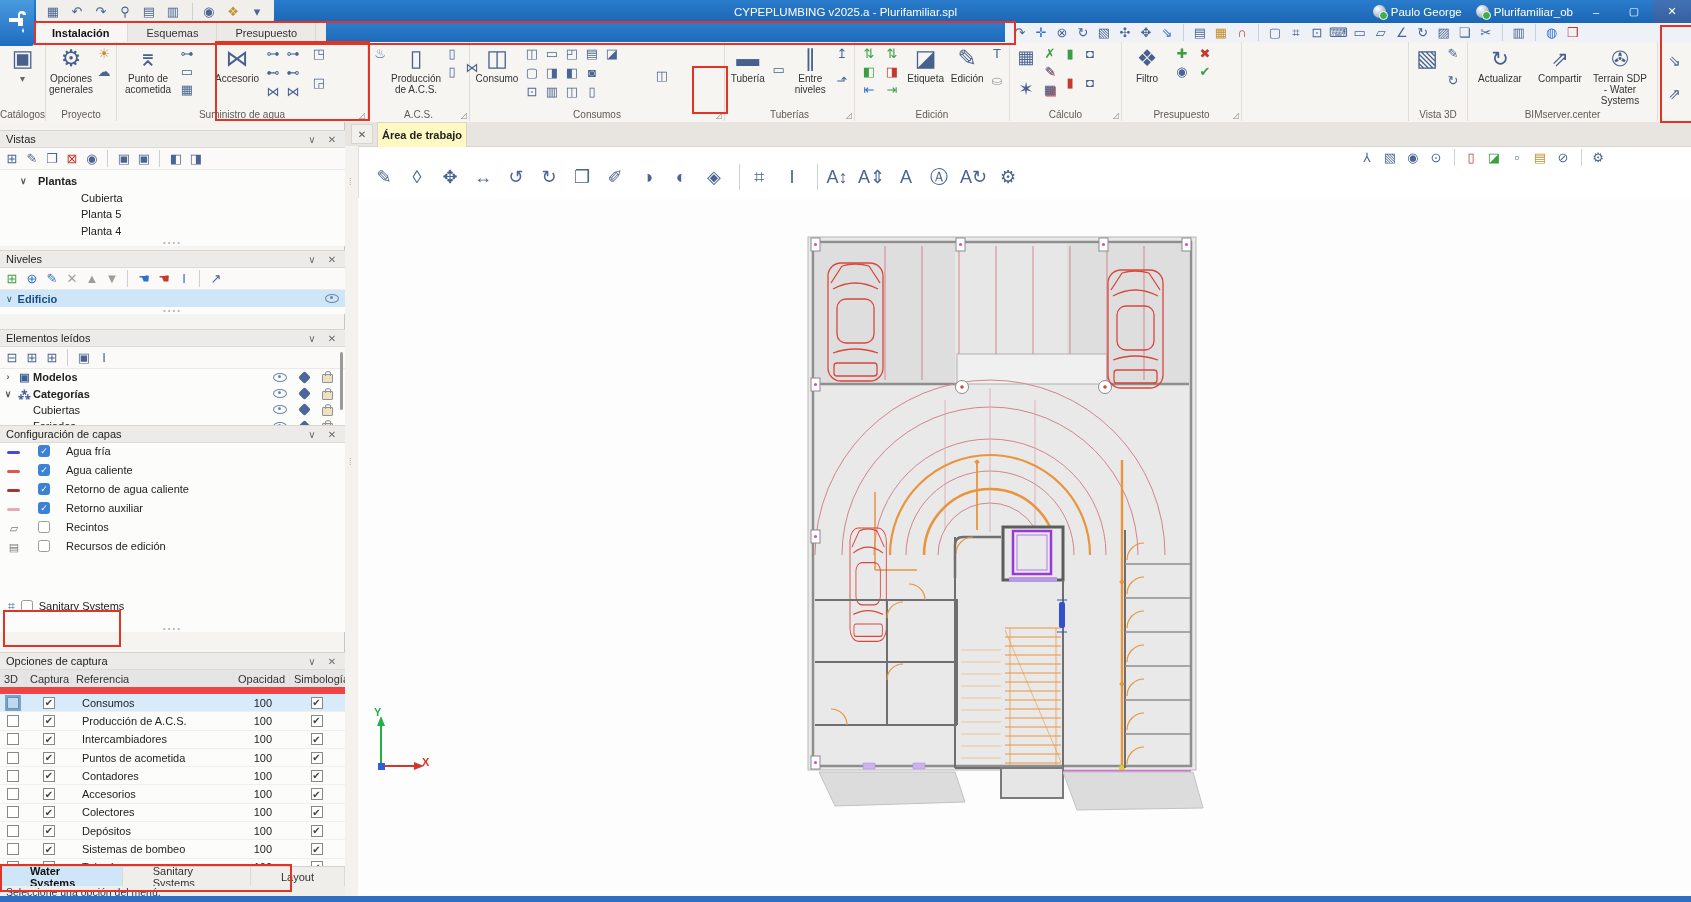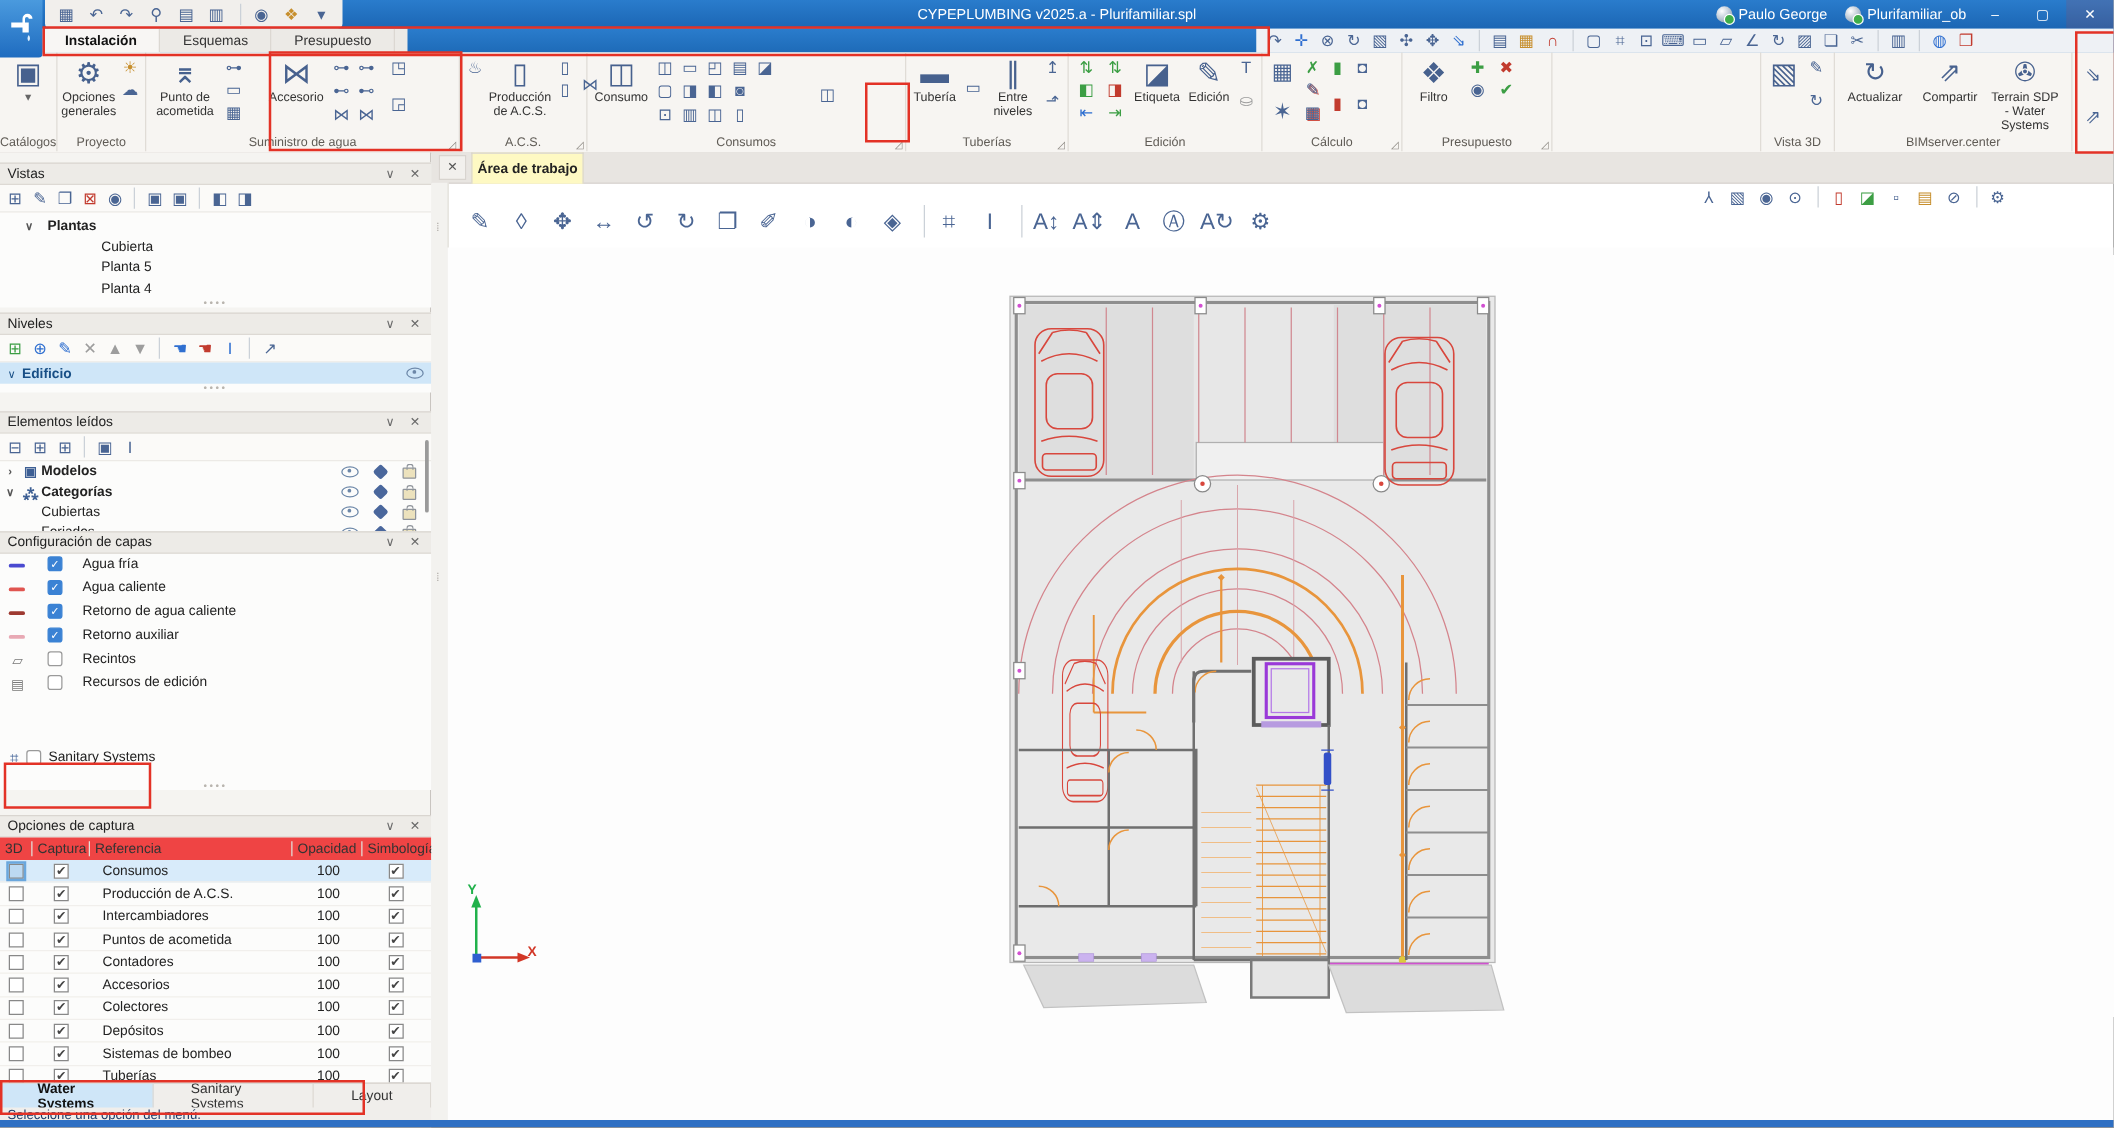--- a/index.html
+++ b/index.html
@@ -75,21 +75,21 @@
   .lrow{height:19px;display:flex;gap:16px;padding-left:6px;}
   .lead{width:16px;height:14px;position:relative;display:flex;align-items:center;justify-content:center;font-size:11px;color:#7a7a7a;}
   .lsw{position:absolute;left:1px;top:6px;width:13px;height:3px;border-radius:2px;}
   .cb{width:12px;height:12px;border:1px solid #9a9a9a;border-radius:2.5px;background:#fff;display:inline-flex;
       align-items:center;justify-content:center;font-size:9px;color:#fff;box-sizing:border-box;}
   .cb.on{background:#3b82d4;border-color:#3b82d4;}
   .cb.on::after{content:"✓";}
   .sanrow{position:absolute;left:8px;display:flex;align-items:center;gap:6px;height:18px;}
   .sanrow .sic{color:#3d5f94;font-size:12px;}
   
-  .thead{height:17px;display:flex;align-items:center;background:#ef4444;border-bottom:1px solid #ef4444;color:#333;}
+  .thead{height:17px;display:flex;align-items:center;background:#e5e5e5;border-bottom:7px solid #ef4444;color:#333;}
   .th{border-right:1px solid #e3dfda;box-sizing:border-box;padding:0 4px;}
   .trow{height:17.3px;display:flex;align-items:center;border-bottom:1px solid #f1efec;}
   .trow.sel{background:#d8ebfa;}
   .c3d{width:26px;display:flex;justify-content:center;}
   .ccap{width:46px;display:flex;justify-content:center;}
   .cref{flex:1;padding-left:10px;}
   .cop{width:60px;text-align:right;padding-right:16px;}
   .csim{width:57px;display:flex;justify-content:center;}
   .cb2{width:12px;height:12px;border:1px solid #888;background:#fff;display:inline-flex;align-items:center;justify-content:center;
        font-size:10px;color:#444;box-sizing:border-box;}

